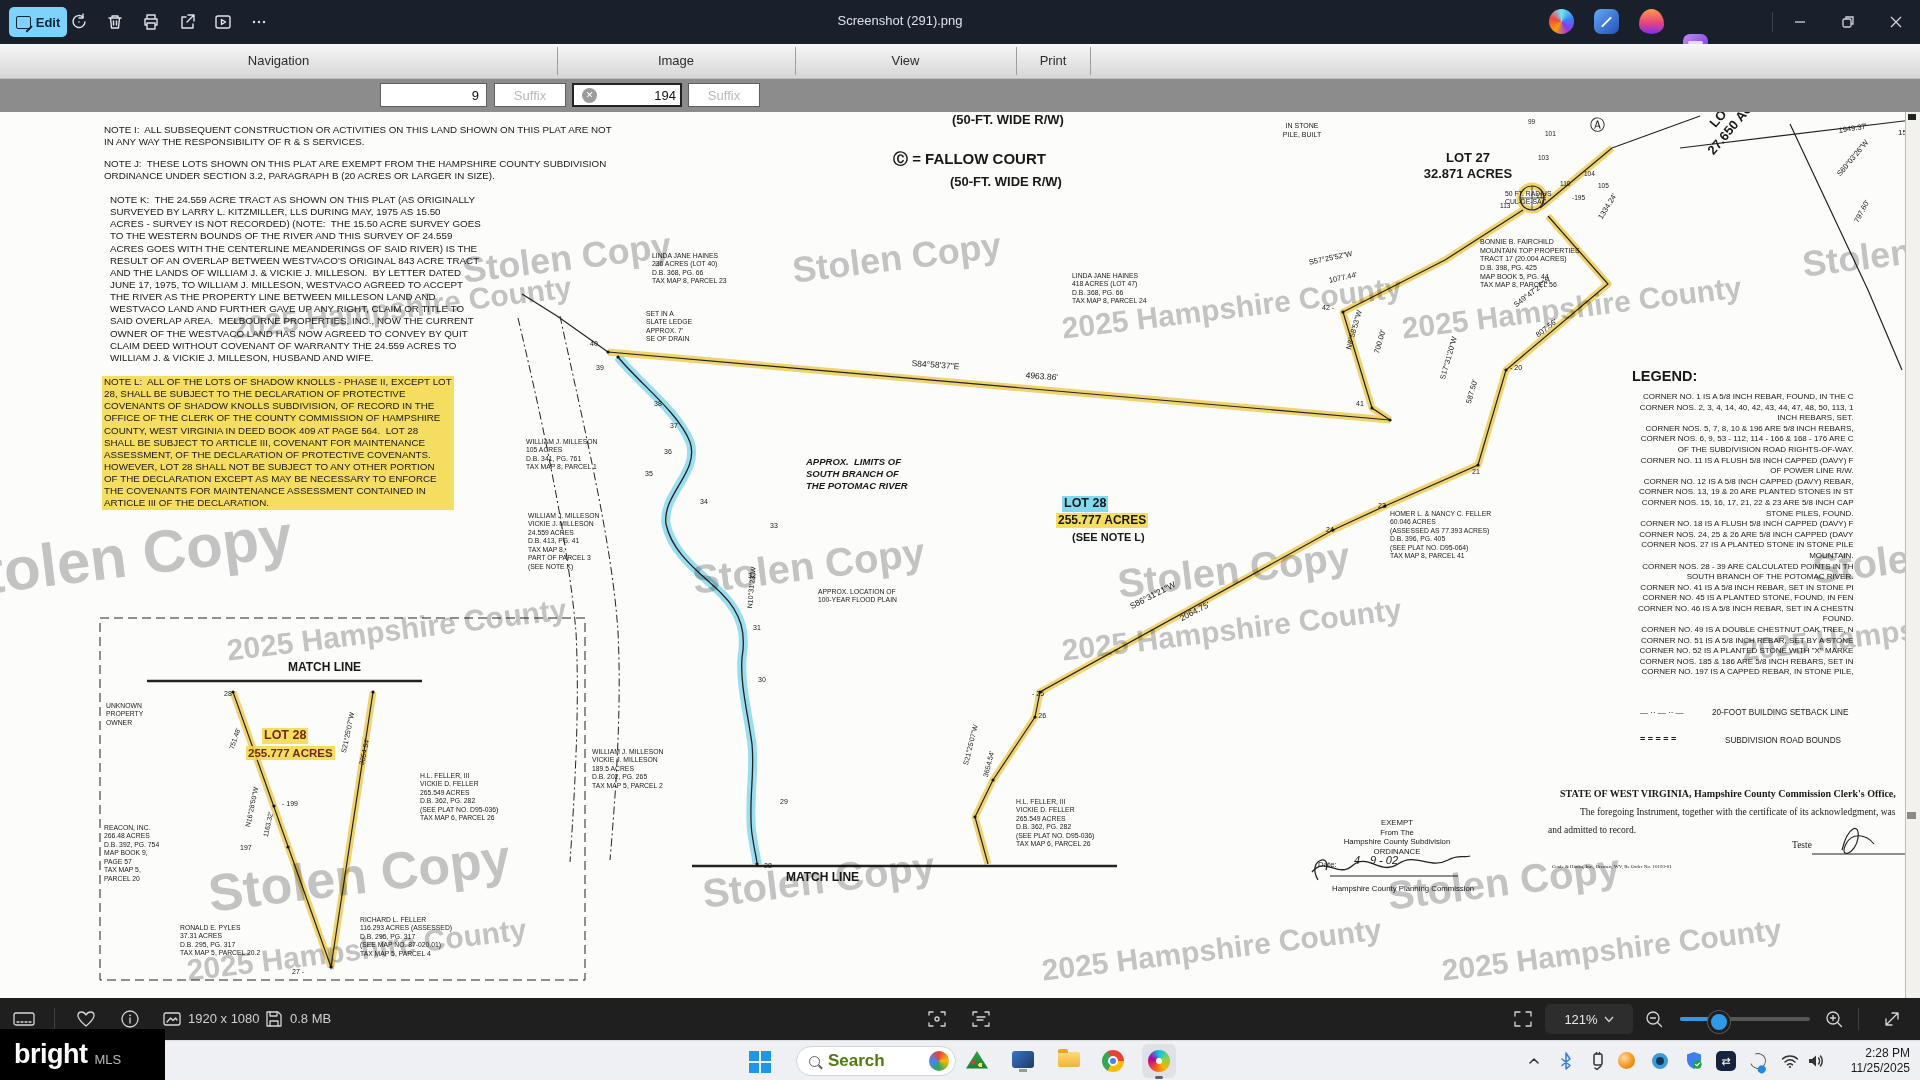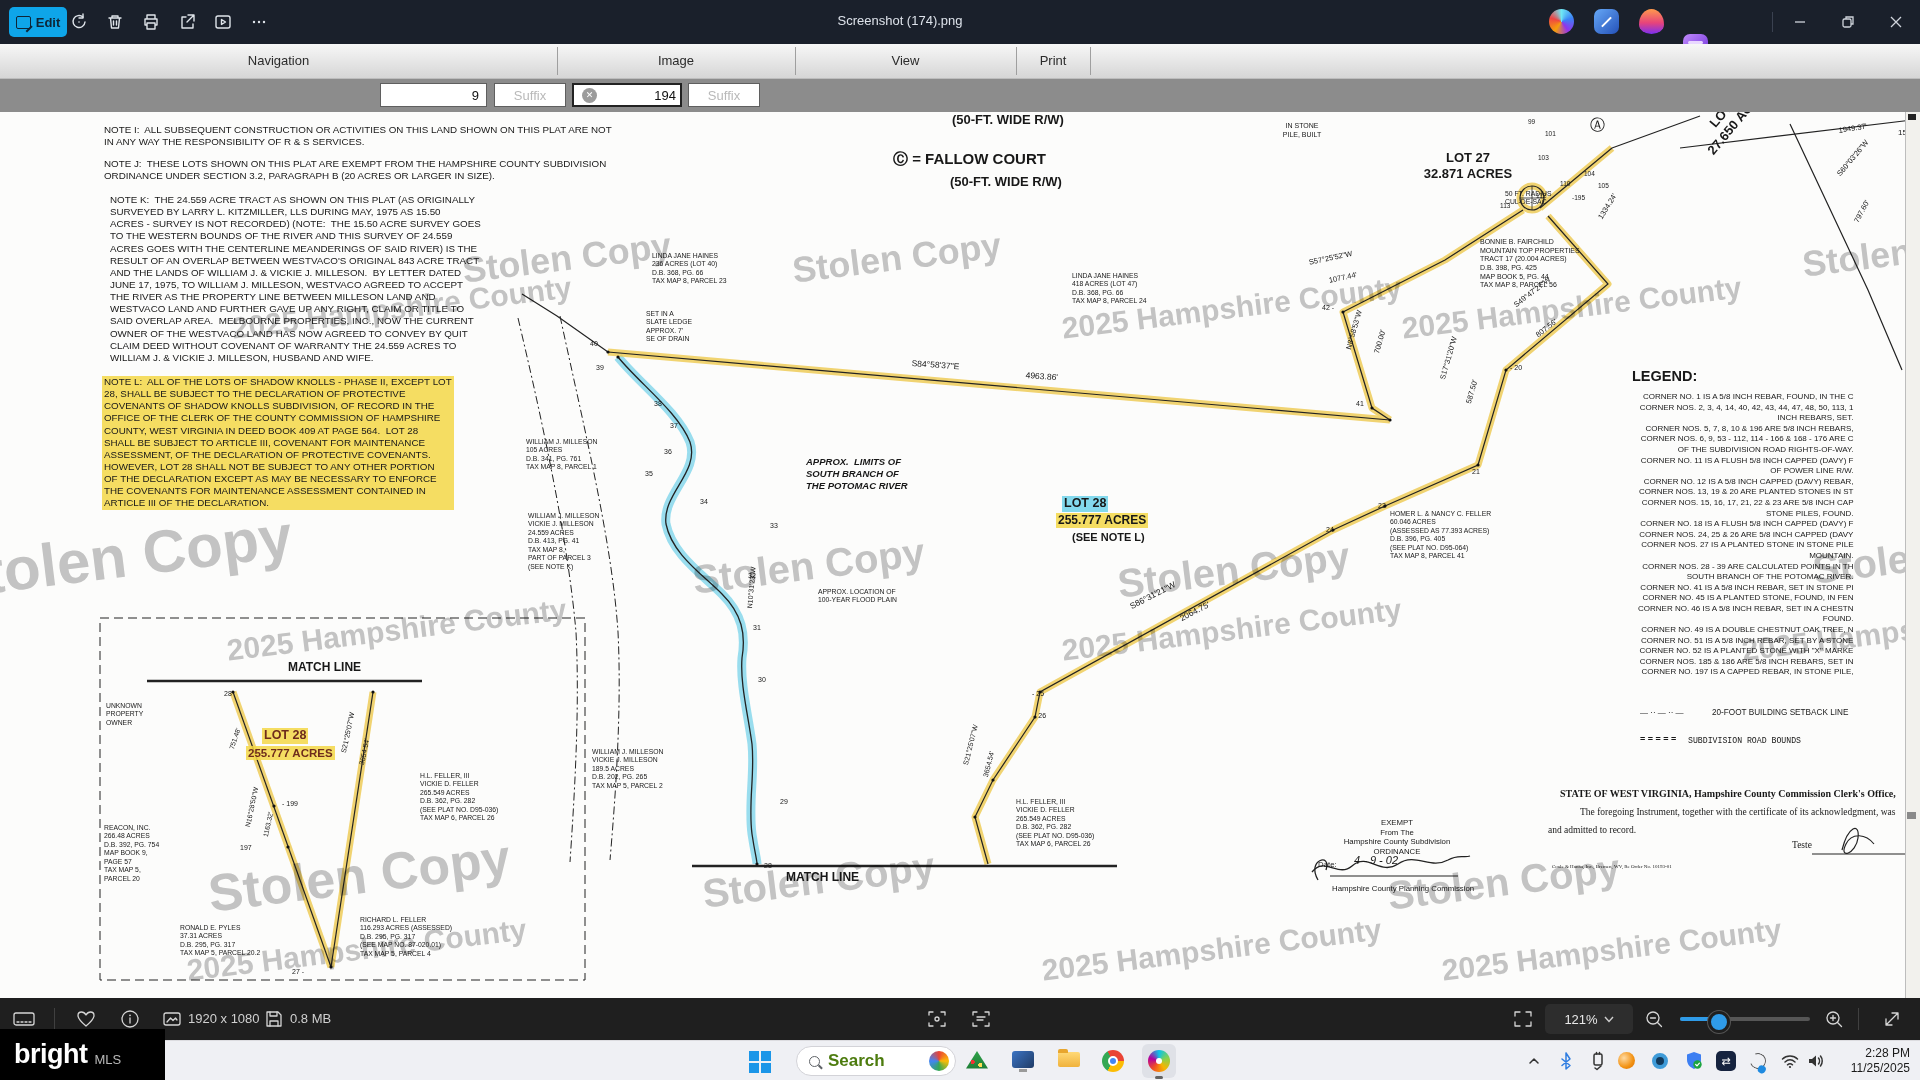--- a/index.html
+++ b/index.html
@@ -1,20 +1,20 @@
 <!DOCTYPE html>
 <html><head>
 <meta charset="utf-8">
 <style>
   html,body{margin:0;padding:0;background:#000;}
   #stage{position:relative;width:1920px;height:1080px;overflow:hidden;
          font-family:"Liberation Sans",sans-serif;background:#fcfcfb;}
   
   #titlebar{position:absolute;left:0;top:0;width:1920px;height:44px;background:#1a202b;}
-  .edit-btn{position:absolute;left:9px;top:7px;width:58px;height:30px;background:#0ea5e9;
+  .edit-btn{position:absolute;left:9px;top:7px;width:58px;height:30px;background:#7dd3fc;
             border-radius:5px;display:flex;align-items:center;justify-content:center;gap:5px;
             color:#0e2537;font-size:13px;font-weight:bold;cursor:pointer;}
   .edit-ic{width:13px;height:11px;border:1.4px solid #0e2537;border-radius:2px;position:relative;}
   .edit-ic::after{content:"";position:absolute;right:-3px;bottom:-2px;width:8px;height:1.6px;
                   background:#0e2537;transform:rotate(-45deg);}
   .tico{position:absolute;top:13px;width:18px;height:18px;cursor:pointer;}
   .tico svg{stroke:#dfe4ea;fill:none;stroke-width:1.4;stroke-linecap:round;stroke-linejoin:round;}
   #win-title{position:absolute;left:770px;top:13px;width:260px;text-align:center;color:#dde2ea;font-size:13px;}
   .appico{position:absolute;top:9px;width:25px;height:25px;border-radius:7px;cursor:pointer;}
   .ai-copilot{background:conic-gradient(#6ee7f5,#3b82f6,#9333ea,#f59e0b,#ef4444,#6ee7f5);border-radius:50%;}
@@ -153,21 +153,21 @@
           <path d="M7.5 6.5 L11.5 9 L7.5 11.5 Z"></path>
         </svg>
     </div>
     <div class="tico" style="left:250px">
       <svg width="18" height="18" viewBox="0 0 18 18">
           <circle cx="4" cy="9" r="1.2" fill="#dfe4ea" stroke="none"></circle>
           <circle cx="9" cy="9" r="1.2" fill="#dfe4ea" stroke="none"></circle>
           <circle cx="14" cy="9" r="1.2" fill="#dfe4ea" stroke="none"></circle>
         </svg>
     </div>
-    <div id="win-title">Screenshot (174).png</div>
+    <div id="win-title">Screenshot (291).png</div>
     <div class="appico ai-copilot" style="left:1549px"></div>
     <div class="appico ai-designer" style="left:1594px"></div>
     <div class="appico ai-flame" style="left:1639px"></div>
     <div class="appico ai-clip" style="left:1683px"></div>
     <div class="appico ai-sketch" style="left:1727px"></div>
     <div id="tb-divider"></div>
     <div class="winbtn" style="left:1783px">
       <svg width="34" height="24" viewBox="0 0 34 24">
           <path d="M12 12 H22"></path>
         </svg>
@@ -523,21 +523,21 @@
 CORNER NO. 46 IS A 5/8 INCH REBAR, SET IN A CHESTN
     FOUND.
 CORNER NO. 49 IS A DOUBLE CHESTNUT OAK TREE, N
 CORNER NO. 51 IS A 5/8 INCH REBAR, SET BY A STONE
 CORNER NO. 52 IS A PLANTED STONE WITH "X" MARKE
 CORNER NOS. 185 &amp; 186 ARE 5/8 INCH REBARS, SET IN
 CORNER NO. 197 IS A CAPPED REBAR, IN STONE PILE,</div>
         <div class="mlab" style="left: 1640px; top: 596px; font-size: 8px;">— ·· — ·· —</div>
         <div class="mlab" style="left: 1712px; top: 596px; font-size: 8.2px;">20-FOOT BUILDING SETBACK LINE</div>
         <div class="mlab b" style="left: 1640px; top: 622px; font-size: 9px;">= = = = =</div>
-        <div class="mlab" style="left: 1688px; top: 624px; font-size: 8.2px; font-family: Liberation Mono, monospace;">SUBDIVISION ROAD BOUNDS</div>
+        <div class="mlab" style="left: 1725px; top: 624px; font-size: 8.2px;">SUBDIVISION ROAD BOUNDS</div>
       </div>
     <div id="page-edge">
         <span class="m1"></span>
         <span class="m2"></span>
       </div>
   </div>
 
   <div id="statusbar">
     <div class="sico" style="left:12px">
       <svg width="24" height="24" viewBox="0 0 24 24">

